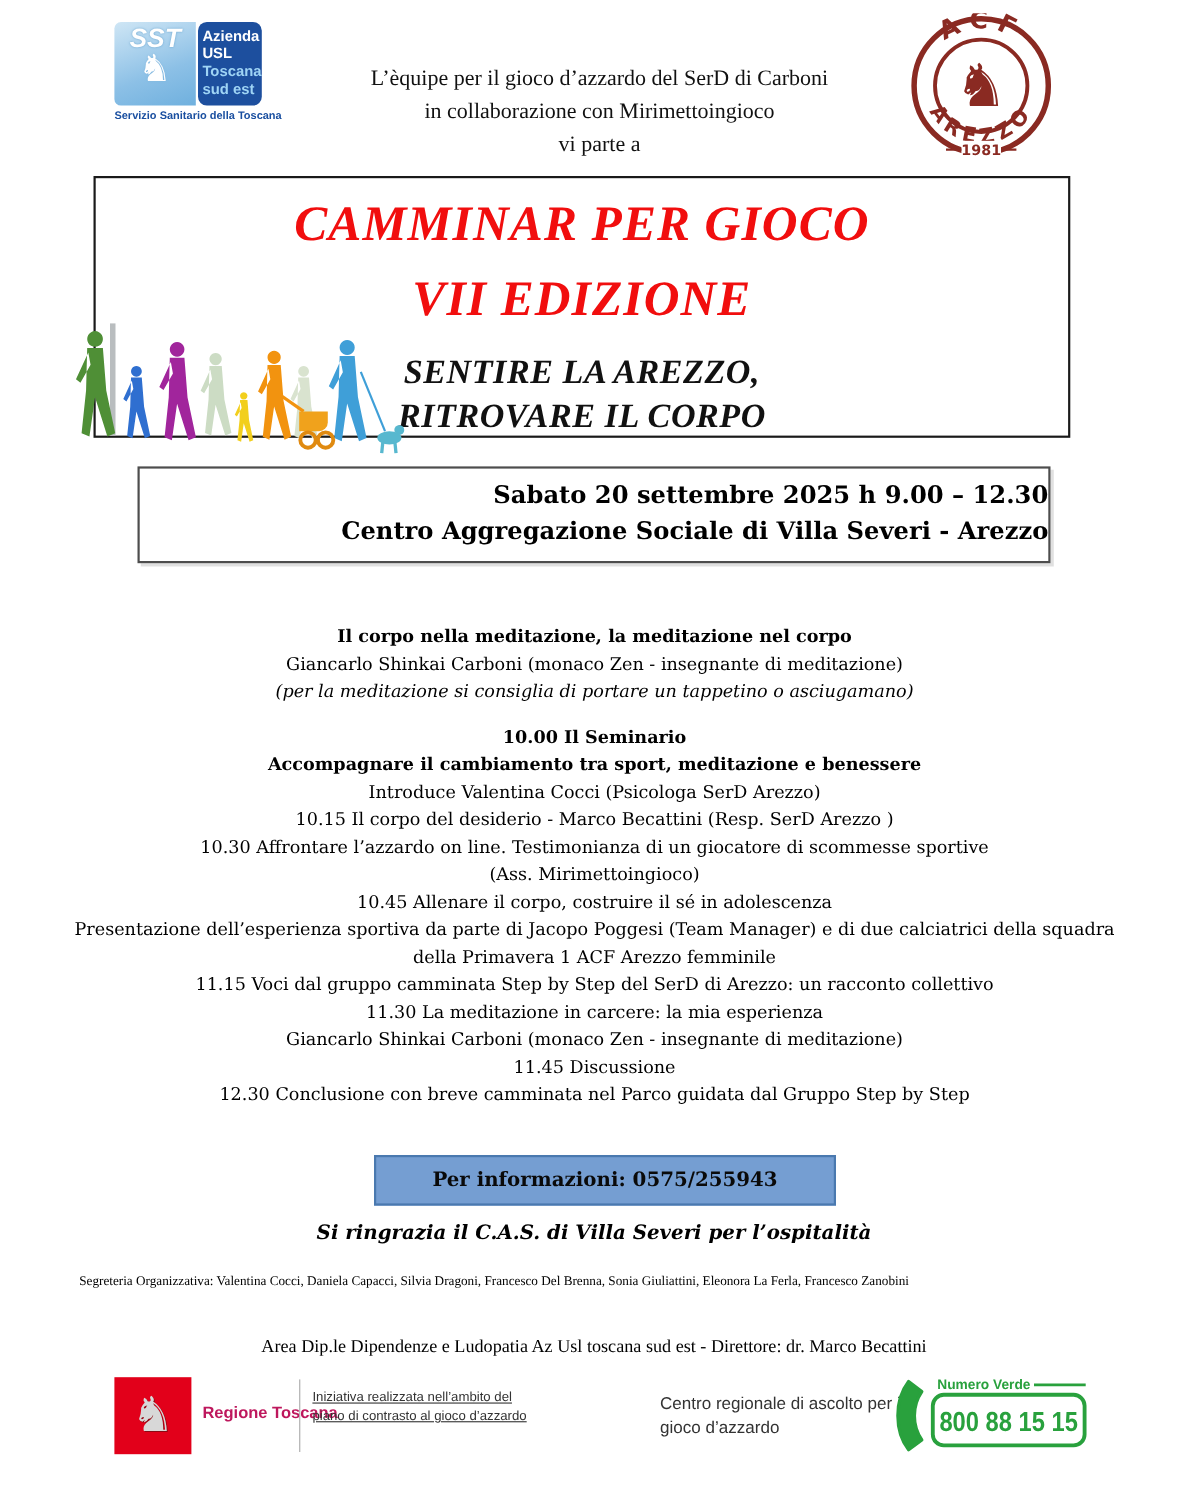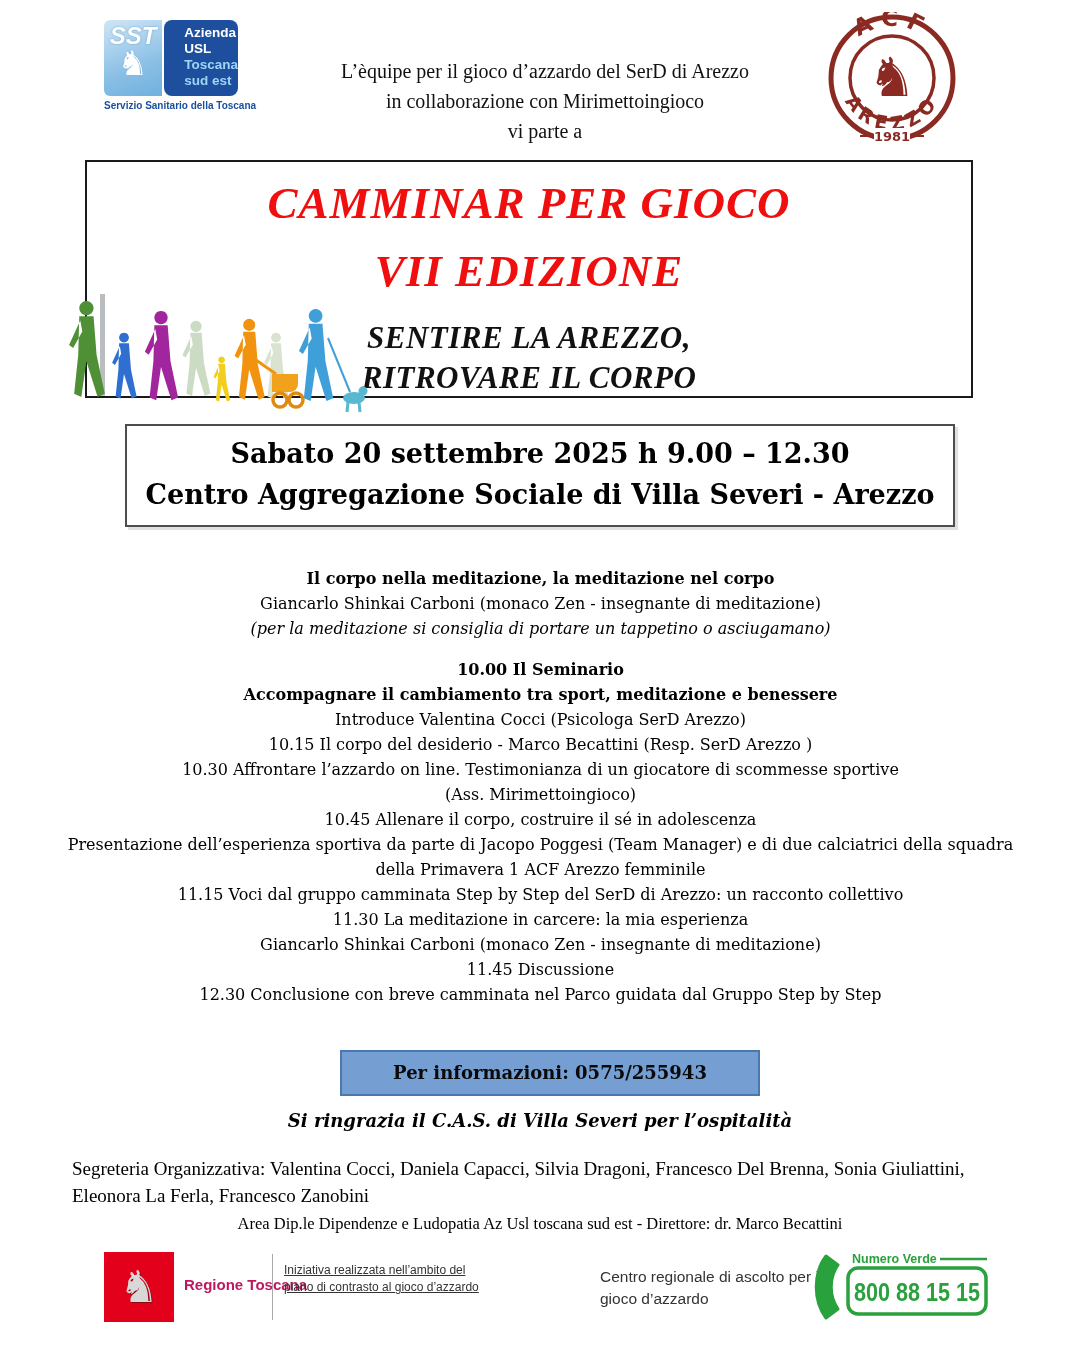--- a/index.html
+++ b/index.html
@@ -9,21 +9,21 @@
   
   .sst-logo{position:absolute;left:104px;top:20px;width:134px;}
   .sst-row{display:flex;height:76px;}
   .sst-left{width:74px;border-radius:6px 0 0 6px;position:relative;
             background:linear-gradient(160deg,#cfe6f5 0%,#8cc0e6 60%,#6fb0de 100%);
             text-align:center;}
   .sst-acronym{font:italic bold 24px "Liberation Sans",sans-serif;color:#fff;
                text-shadow:0 0 2px #5f9ecb;display:block;margin-top:2px;}
   .sst-horse{font-family:"DejaVu Sans",sans-serif;font-size:34px;color:#ffffff;line-height:1;
              display:block;margin-top:-4px;text-shadow:0 0 2px #7fb5dd;}
-  .sst-right{flex:1;background:#1d4f9e;border-radius:8px;margin-left:2px;padding:5px 0 0 20px;
+  .sst-right{flex:1;background:#1d4f9e;border-radius:8px;margin-left:2px;padding:5px 0 0 4px;
              font:bold 13.5px "Liberation Sans",sans-serif;line-height:1.18;}
   .sst-right .w{color:#ffffff;display:block;}
   .sst-right .lb{color:#9fd4f5;display:block;}
   .sst-caption{margin-top:4px;font:bold 10px "Liberation Sans",sans-serif;color:#1a4fa0;
                text-align:center;white-space:nowrap;}
 
   .invite{position:absolute;left:240px;top:56px;width:610px;text-align:center;
           font-family:"Liberation Serif",serif;font-size:20px;line-height:1.5;color:#111;}
 
   .acf-logo{position:absolute;left:826px;top:12px;}
@@ -33,41 +33,41 @@
              border:2px solid #1a1a1a;box-sizing:border-box;text-align:center;background:#fff;}
   .title-red{margin-top:16px;font:bold italic 45px "Liberation Serif",serif;
              color:#f10e0e;line-height:1.15;letter-spacing:1px;}
   .title-black{margin-top:20px;font:bold italic 31px "Liberation Serif",serif;
                color:#111;line-height:1.3;letter-spacing:0.5px;}
 
   .people{position:absolute;left:66px;top:290px;z-index:3;}
 
   
   .date-box{position:absolute;left:125px;top:424px;width:830px;box-sizing:border-box;
-            border:2px solid #4d4d4d;background:#fff;padding:8px 0 10px;text-align:center;
-            font-weight:bold;font-size:27px;line-height:1.5;
+            border:2px solid #4d4d4d;background:#fff;padding:8px 0 10px;text-align:right;
+            font-weight:bold;font-size:22px;line-height:1.5;
             box-shadow:3px 3px 0 rgba(0,0,0,0.12);}
 
   
   .program{position:absolute;left:58px;top:550px;width:965px;text-align:center;
            font-size:16px;color:#000;}
   .program > div{line-height:25px;}
   .program .b{font-weight:bold;}
   .program .i{font-style:italic;}
   .program .gap{margin-top:16px;}
 
   
   .info-box{position:absolute;left:340px;top:1050px;width:420px;height:46px;box-sizing:border-box;
             background:#759ed2;border:2px solid #4a79af;text-align:center;
             font-weight:bold;font-size:18px;line-height:42px;color:#0a0a0a;}
   .thanks{position:absolute;left:0;top:1110px;width:100%;text-align:center;
           font:bold italic 18px "DejaVu Serif",serif;}
 
   .secretariat{position:absolute;left:72px;top:1156px;width:958px;text-align:left;
-               font-family:"Liberation Serif",serif;font-size:19px;line-height:1.4;}
+               font-family:"Liberation Serif",serif;font-size:12px;line-height:1.4;}
   .area-line{position:absolute;left:0;top:1214px;width:100%;text-align:center;
              font-family:"Liberation Serif",serif;font-size:16.5px;}
 
   
   .regione-logo{position:absolute;left:104px;top:1252px;width:70px;height:70px;background:#e2001a;
                 display:flex;align-items:center;justify-content:center;}
   .regione-horse{font-family:"DejaVu Sans",sans-serif;font-size:44px;color:#d8d8d8;line-height:1;
                  text-shadow:1px 1px 0 #8a0a14;}
   .regione-label{position:absolute;left:184px;top:1276px;
                  font:bold 15px "Liberation Sans",sans-serif;color:#be185d;}
@@ -93,21 +93,21 @@
         <span class="w">Azienda</span>
         <span class="w">USL</span>
         <span class="lb">Toscana</span>
         <span class="lb">sud est</span>
       </div>
     </div>
     <div class="sst-caption">Servizio Sanitario della Toscana</div>
   </div>
 
   <div class="invite">
-      <div>L’èquipe per il gioco d’azzardo del SerD di Arezzo</div>
+      <div>L’èquipe per il gioco d’azzardo del SerD di Carboni</div>
       <div>in collaborazione con Mirimettoingioco</div>
       <div>vi parte a</div>
     </div>
 
   <svg class="acf-logo" width="132" height="134" viewBox="0 0 132 134">
     <defs>
       <path id="acfTop" d="M 14,66 A 52,52 0 0 1 118,66"></path>
       <path id="acfBottom" d="M 14,66 A 52,52 0 0 0 118,66"></path>
     </defs>
     <circle cx="66" cy="66" r="61" fill="#ffffff" stroke="#8a2a22" stroke-width="5"></circle>

